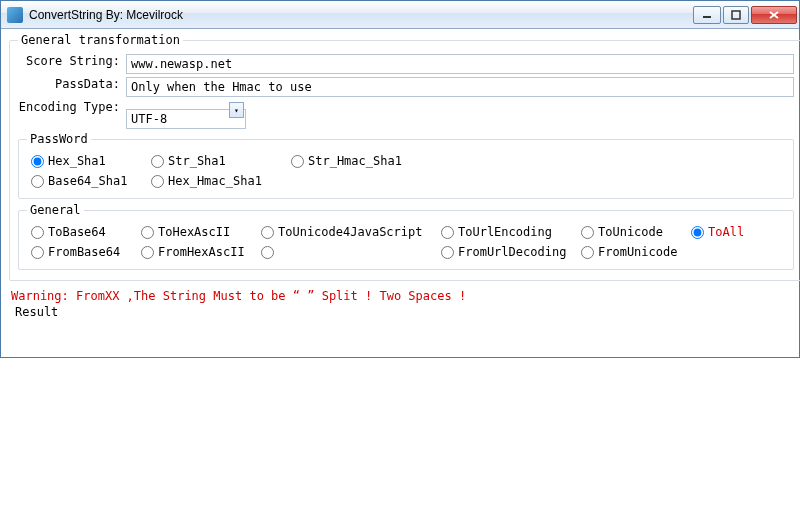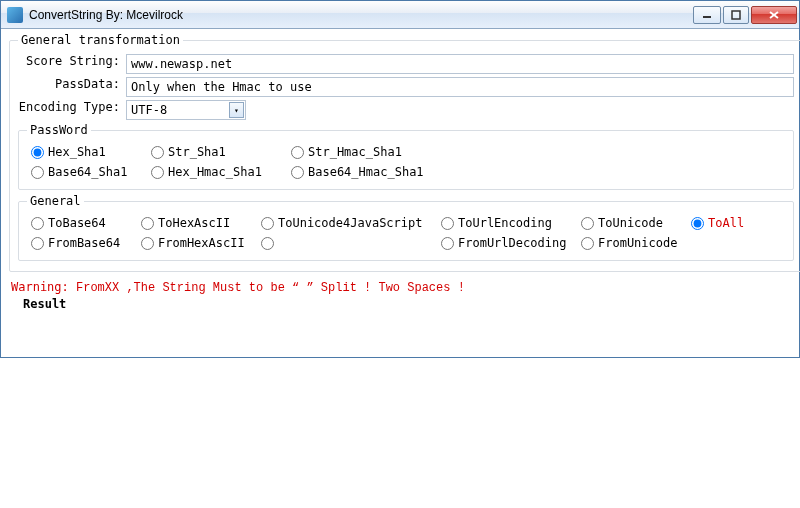--- a/index.html
+++ b/index.html
@@ -16,32 +16,32 @@
 .content { flex: 1; padding: 4px 8px 8px 8px; }
 fieldset { border: 1px solid #d8dde3; border-radius: 2px; padding: 4px 8px 6px 8px; margin-bottom: 4px; }
 fieldset > legend { padding: 0 3px; color: #000; }
 .top-row { display: flex; gap: 10px; }
 .left-col { flex: 1; }
 .fld-row { display: flex; align-items: flex-start; margin: 3px 0; }
 .fld-label { width: 108px; text-align: right; padding-right: 6px; }
 input[type=text] { height: 20px; border: 1px solid #b8c5d4; padding: 0 4px; font-family: "SimSun", monospace; font-size: 12px; background: #fff; }
 .txt-long { flex: 1; }
 .combo { position: relative; width: 120px; }
-.combo input { width: 100%; padding-right: 18px; }
+.combo input { width: 100%; padding-right: 18px; margin-top: 9px; }
 .combo .arrow { position: absolute; right: 2px; top: 2px; width: 15px; height: 16px; border: 1px solid #8fa8c3; background: linear-gradient(to bottom,#f5f9fd,#d9e7f7); display: flex; align-items: center; justify-content: center; font-size: 8px; }
 .radio-grid { display: grid; align-items: center; }
 .pw-grid { grid-template-columns: 120px 140px 160px; row-gap: 6px; padding: 4px 4px; }
 .gen-grid { grid-template-columns: 110px 120px 180px 140px 110px 90px; row-gap: 6px; padding: 4px 4px; }
 label.rb { display: flex; align-items: center; gap: 4px; white-space: nowrap; }
 label.rb input { margin: 0; }
 .toall { color: #d40000; }
 .warning { font-family: "SimSun", monospace; font-size: 12px; margin: 4px 2px 2px 2px; }
 .warning .w1 { color: #d40000; }
-.warning .w2 { color: #d40000; font-family: Liberation Mono, monospace; }
-.result-label { margin: 2px 14px; font-weight: bold; }
+.warning .w2 { color: #d40000; }
+.result-label { margin: 2px 6px; }
 .result-box { border: 1px solid #c7ced8; margin: 2px; padding: 4px; font-family: "SimSun", monospace; font-size: 12px; white-space: pre; height: 148px; background: #fff; }
 </style>
 </head>
 <body>
 
 <div class="window">
   <div class="titlebar">
     <div class="app-icon"></div>
     <div class="title-text">ConvertString By: Mcevilrock</div>
     <div class="win-btns">
@@ -102,24 +102,20 @@
                   <span>Str_Hmac_Sha1</span>
                 </label>
               <label class="rb">
                   <input type="radio" name="pw" style="">
                   <span>Base64_Sha1</span>
                 </label>
               <label class="rb">
                   <input type="radio" name="pw" style="">
                   <span>Hex_Hmac_Sha1</span>
                 </label>
-              <label class="rb">
-                  <input type="radio" name="pw" style="">
-                  <span>Base64_Hmac_Sha1</span>
-                </label>
             </div>
           </fieldset>
 
           <fieldset>
             <legend>General</legend>
             <div class="radio-grid gen-grid">
               <label class="rb">
                   <input type="radio" name="gen" style="">
                   <span>ToBase64</span>
                 </label>

